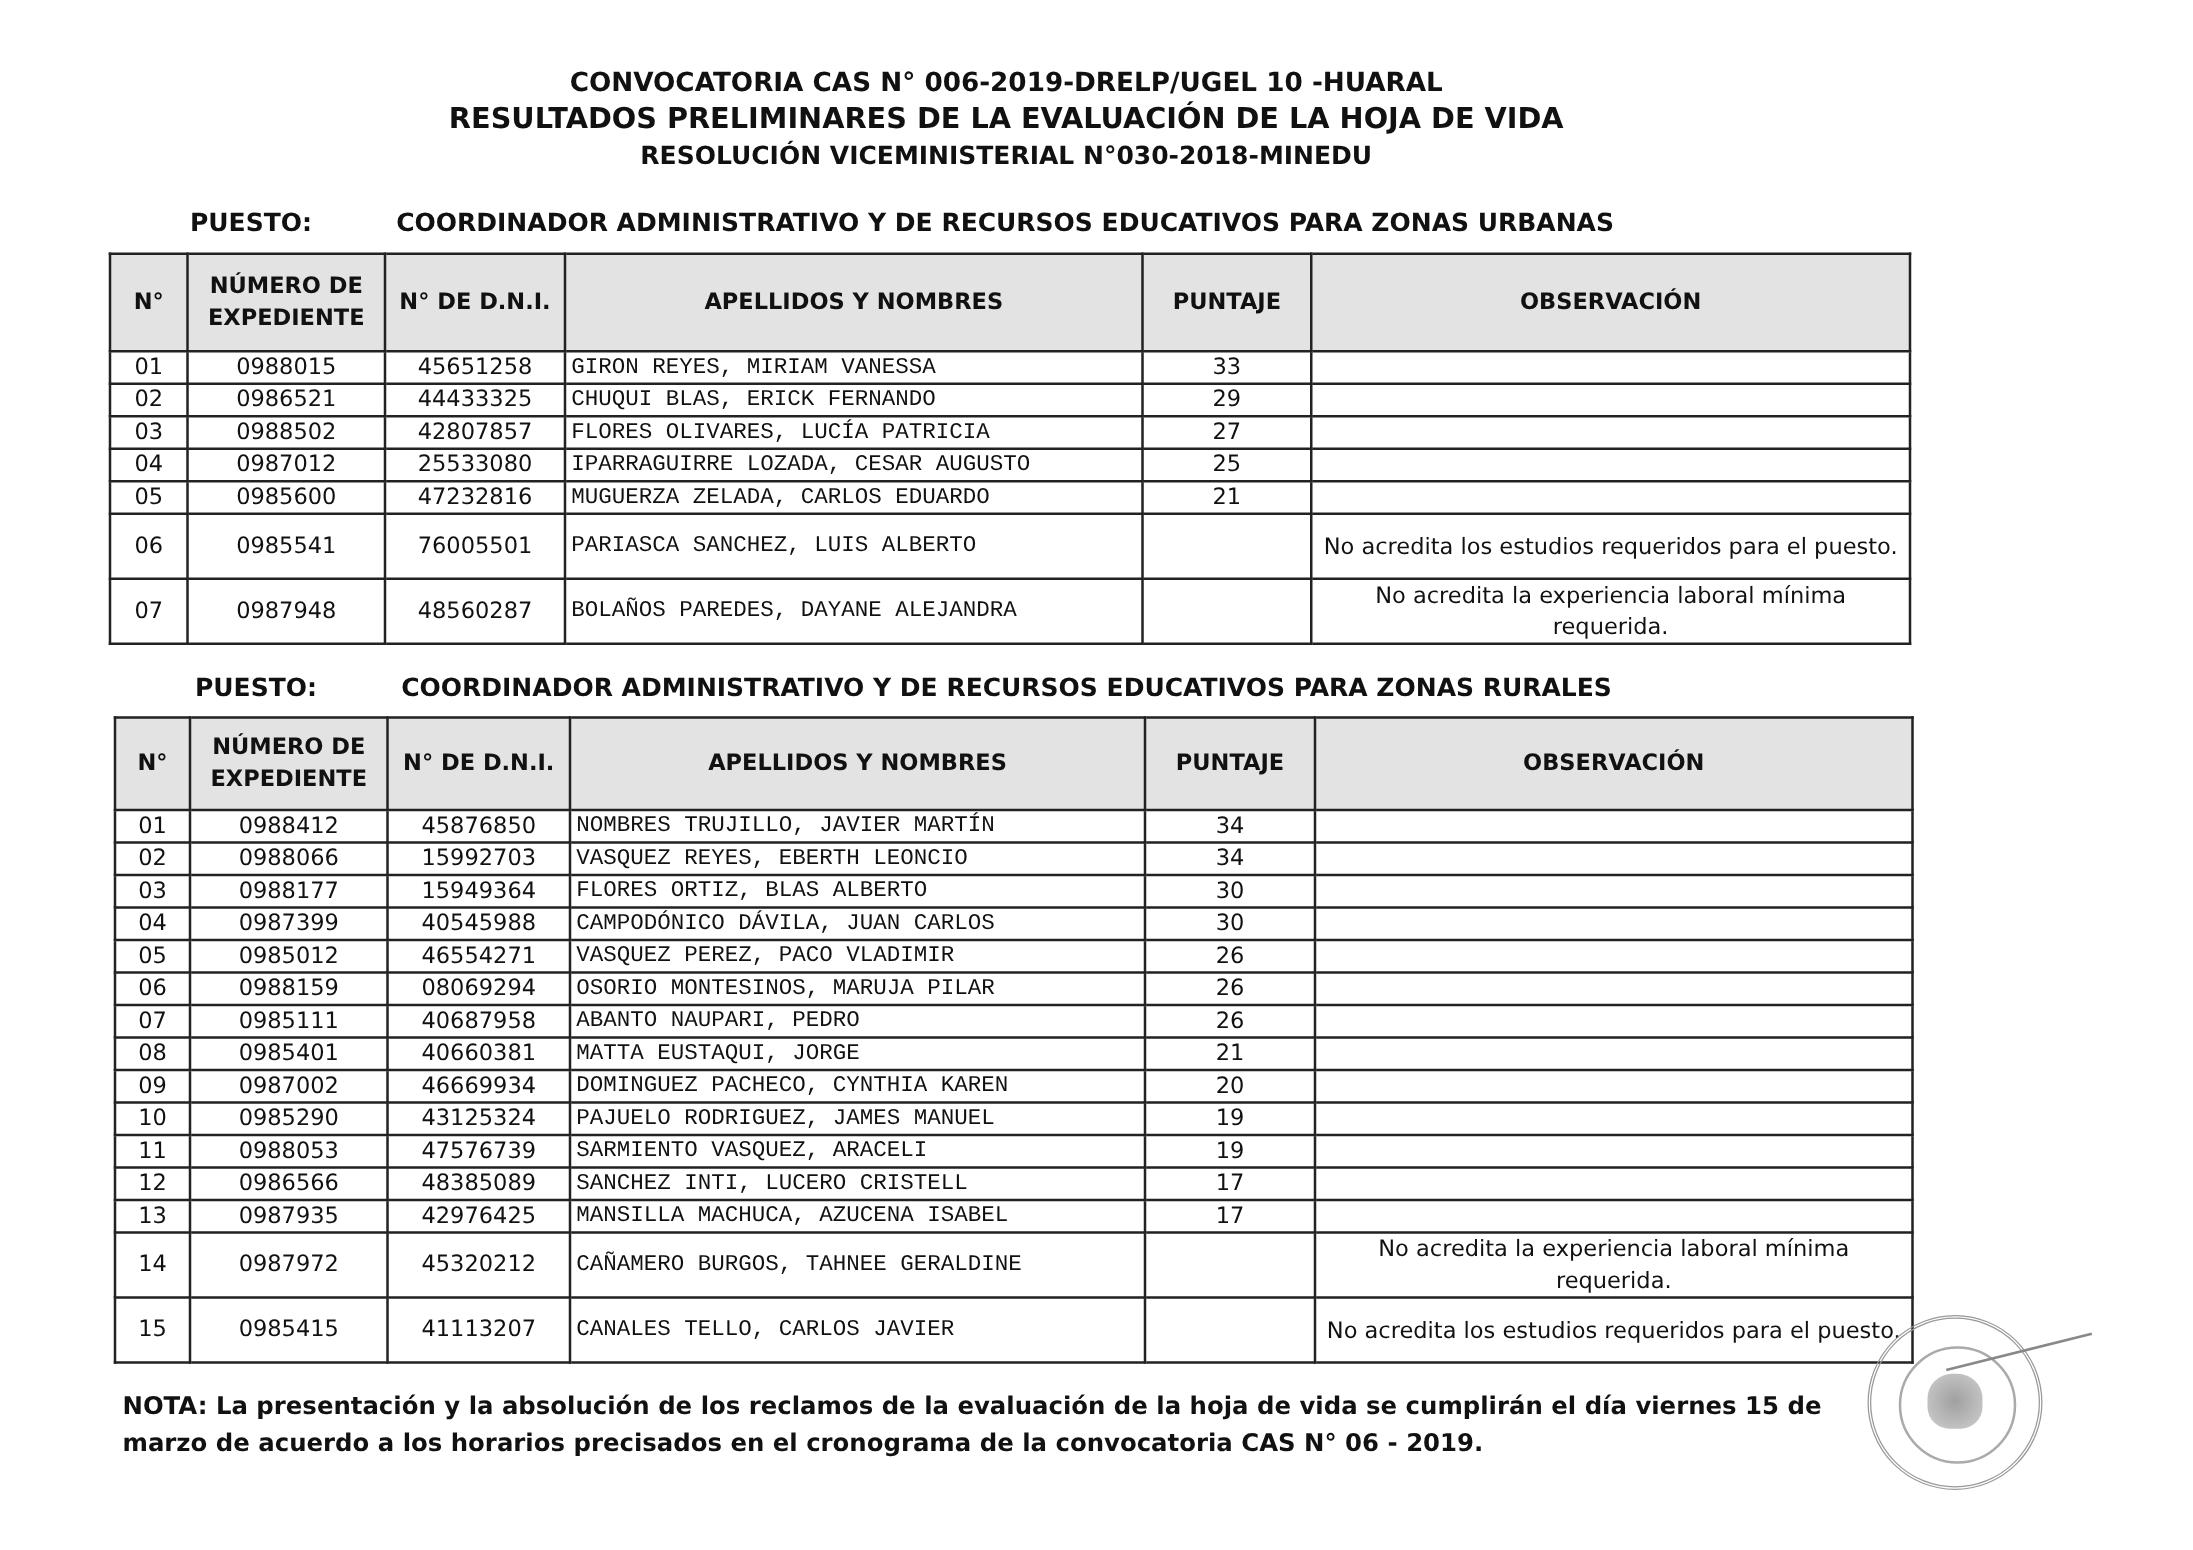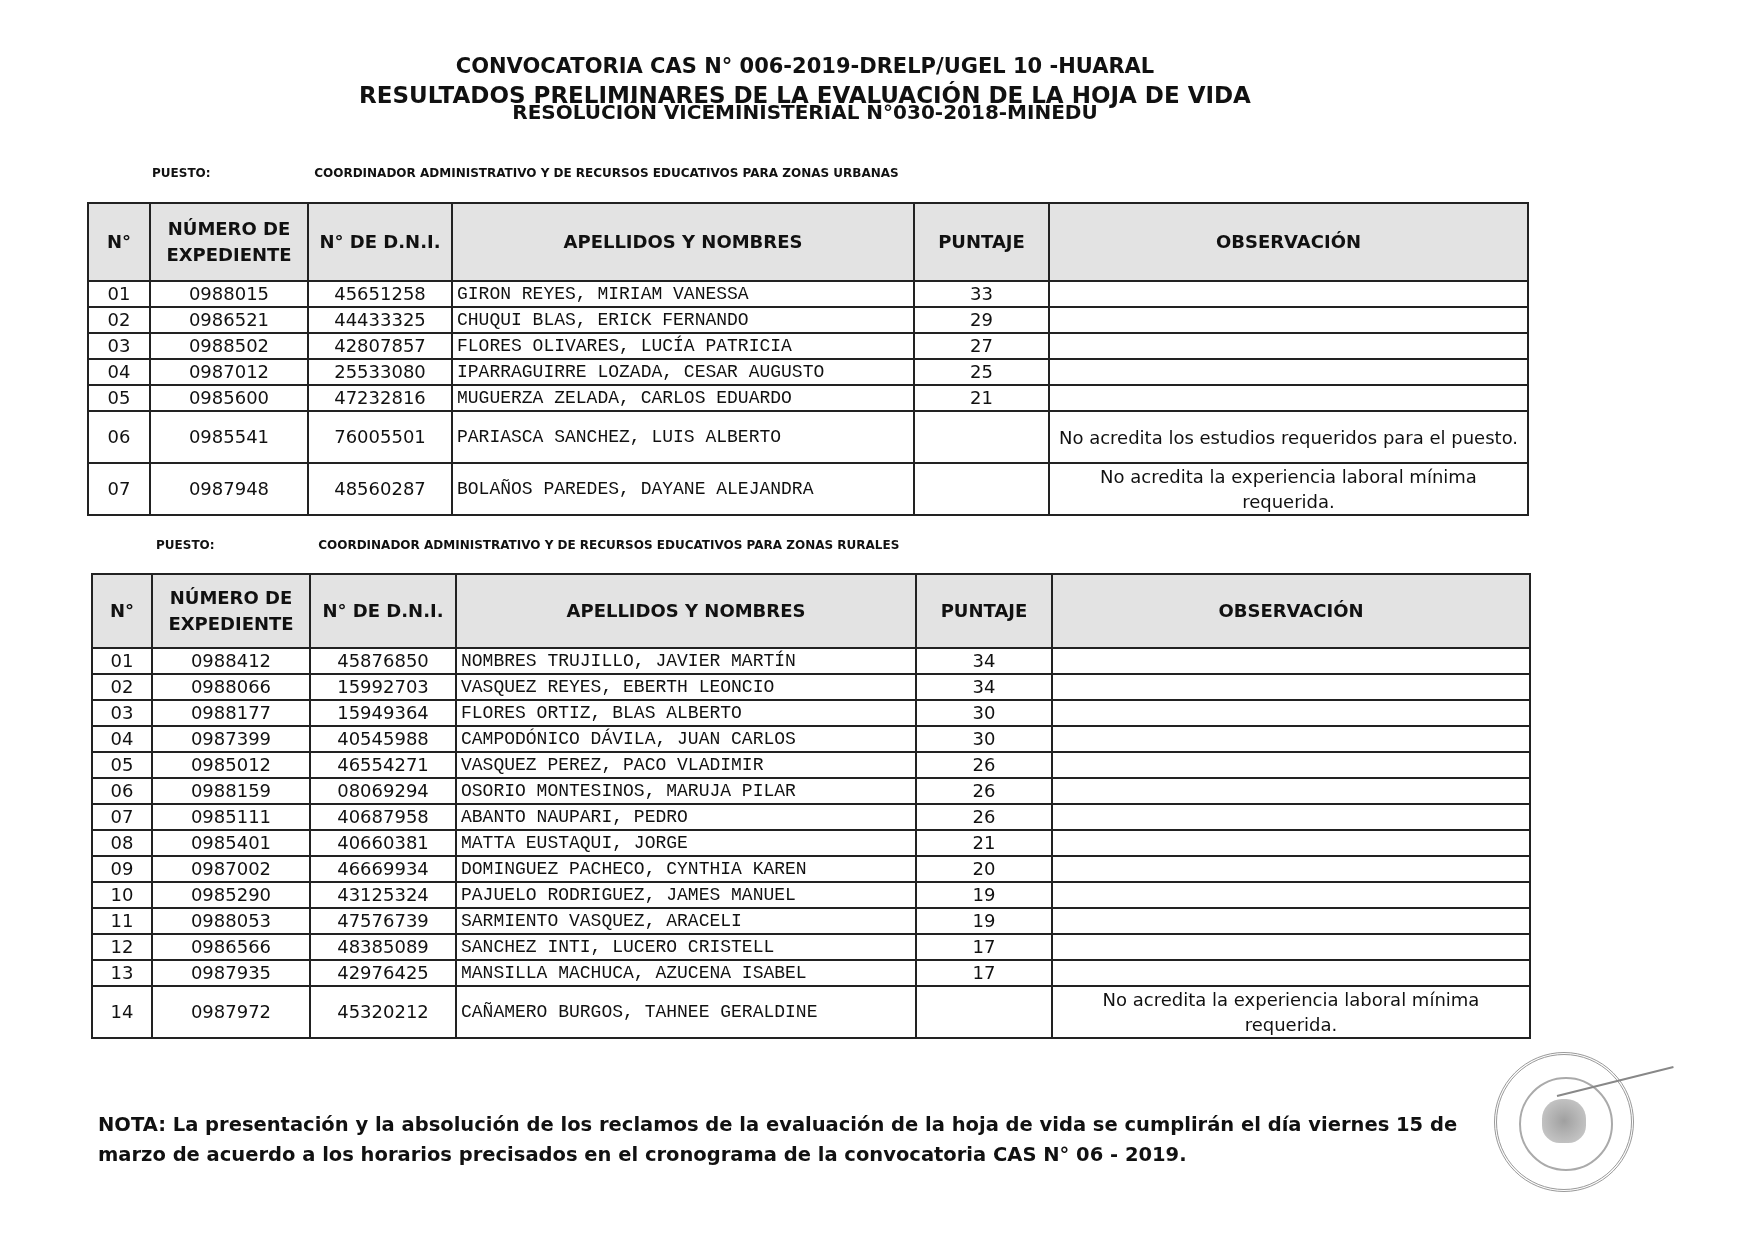--- a/index.html
+++ b/index.html
@@ -1,22 +1,22 @@
 <!DOCTYPE html>
 <html><head>
 <meta charset="utf-8">
 <style>
   html, body { margin: 0; padding: 0; background: #ffffff; }
   body { width: 1754px; height: 1240px; position: relative; overflow: hidden;
          font-family: "DejaVu Sans", sans-serif; color: #111; }
   .title { position: absolute; left: 0; width: 1610px; text-align: center; font-weight: bold; }
   .t1 { top: 54px; font-size: 21px; }
   .t2 { top: 82px; font-size: 23px; }
-  .t3 { top: 100px; font-size: 20px; }
-  .puesto { position: absolute; font-weight: bold; font-size: 12px; white-space: nowrap; }
+  .t3 { top: 112px; font-size: 20px; }
+  .puesto { position: absolute; font-weight: bold; font-size: 20px; white-space: nowrap; }
   .puesto .lbl { display: inline-block; width: 158px; }
   table { position: absolute; border-collapse: collapse; table-layout: fixed; font-size: 18px; }
   th { background: #e3e3e3; border: 2px solid #222; font-weight: bold; font-size: 18px;
        text-align: center; vertical-align: middle; line-height: 26px; }
   td { border: 2px solid #222; padding: 0 4px; line-height: 24px; height: 24px; text-align: center;
        vertical-align: middle; white-space: nowrap; overflow: hidden; }
   td.name { text-align: left; font-family: Liberation Mono, monospace; }
   td.obs { text-align: center; white-space: normal; line-height: 25px; }
   tr.tall td { height: 50px; }
   .nota { position: absolute; left: 98px; top: 1110px; width: 1430px; font-weight: bold;
@@ -249,20 +249,28 @@
         <td class="obs"></td>
       </tr>
       <tr class="tall">
         <td>14</td>
         <td>0987972</td>
         <td>45320212</td>
         <td class="name">CAÑAMERO BURGOS, TAHNEE GERALDINE</td>
         <td></td>
         <td class="obs">No acredita la experiencia laboral mínima requerida.</td>
       </tr>
+      <tr class="tall">
+        <td>15</td>
+        <td>0985415</td>
+        <td>41113207</td>
+        <td class="name">CANALES TELLO, CARLOS JAVIER</td>
+        <td></td>
+        <td class="obs">No acredita los estudios requeridos para el puesto.</td>
+      </tr>
     </tbody>
 </table>
 
 <div class="nota">NOTA:  La presentación y la absolución de los reclamos de la evaluación de la hoja de vida se cumplirán el día viernes 15 de marzo de acuerdo a los horarios precisados en el cronograma de la convocatoria CAS N° 06 - 2019.</div>
 
 <div class="stamp">
   <div class="inner"></div>
   <div class="emblem"></div>
   <div class="slash"></div>
 </div>

